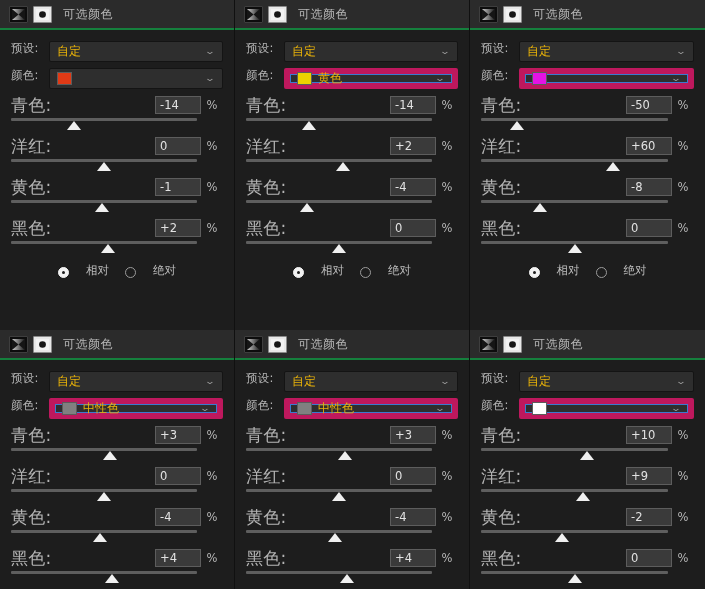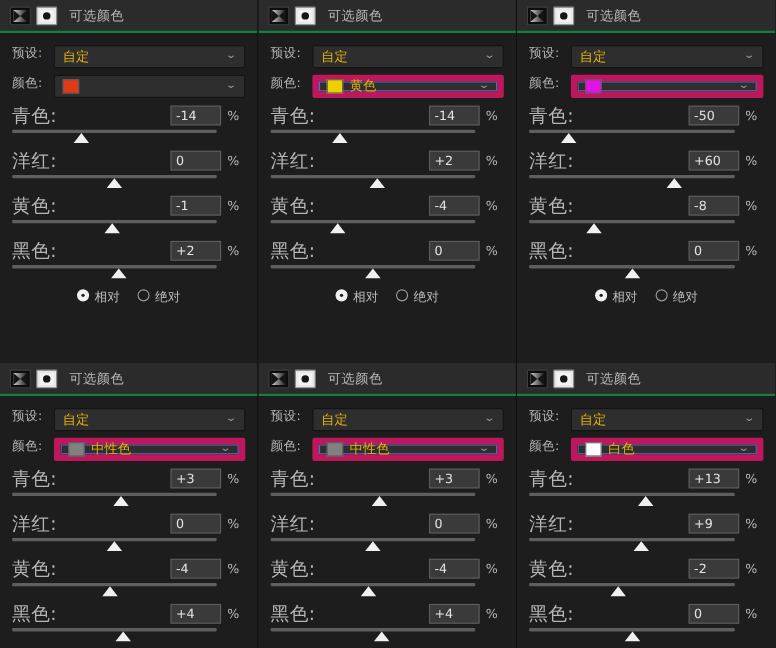--- a/index.html
+++ b/index.html
@@ -168,21 +168,21 @@
   }
 
   
   .radios {
     display: flex;
     align-items: center;
     justify-content: center;
     gap: 16px;
     margin-top: 9px;
   }
-  .radio { display: flex; align-items: flex-start; gap: 5px; }
+  .radio { display: flex; align-items: flex-end; gap: 17px; }
   .dot {
     width: 11px; height: 11px;
     border-radius: 50%;
     border: 1px solid #9b9b9b;
     background: #1d1d1d;
     position: relative;
     flex: 0 0 11px;
   }
   .radio.on .dot { background: #f2f2f2; border-color: #f2f2f2; }
   .radio.on .dot::after {
@@ -651,28 +651,27 @@
             <span class="row-label">预设:</span>
             <div class="select">
               <span class="stext">自定</span>
               <span class="chev">⌄</span>
             </div>
           </div>
           <div class="row">
             <span class="row-label">颜色:</span>
             <div class="select focus">
               <span class="sw" style="background: rgb(255, 255, 255);"></span>
-              <span class="stext">白色</span>
               <span class="chev">⌄</span>
             </div>
           </div>
           <div class="sliderblock">
             <div class="slrow">
               <span class="slabel">青色:</span>
-              <div class="sval">+13</div>
+              <div class="sval">+10</div>
               <span class="spct">%</span>
             </div>
             <div class="track">
               <div class="bar"></div>
               <div class="thumb" style="left: calc(56% - 13px);"></div>
             </div>
             <div class="slrow">
               <span class="slabel">洋红:</span>
               <div class="sval">+9</div>
               <span class="spct">%</span>

